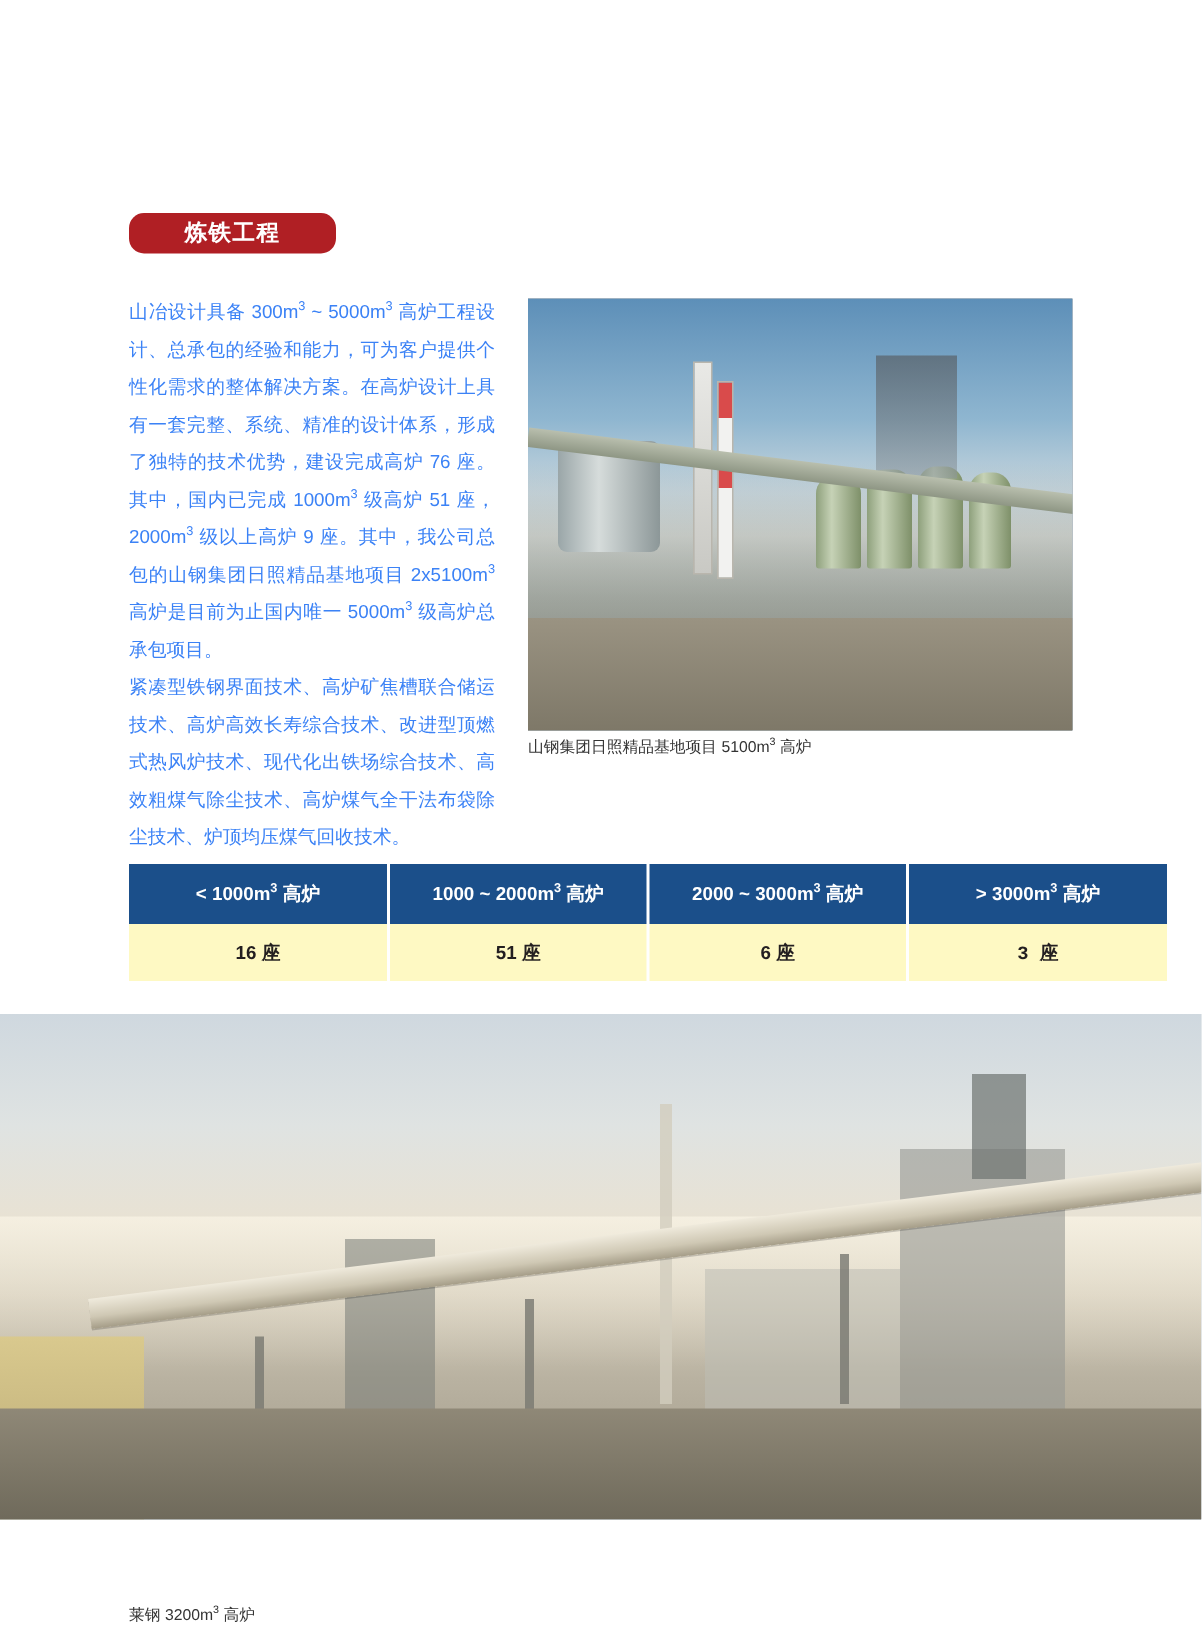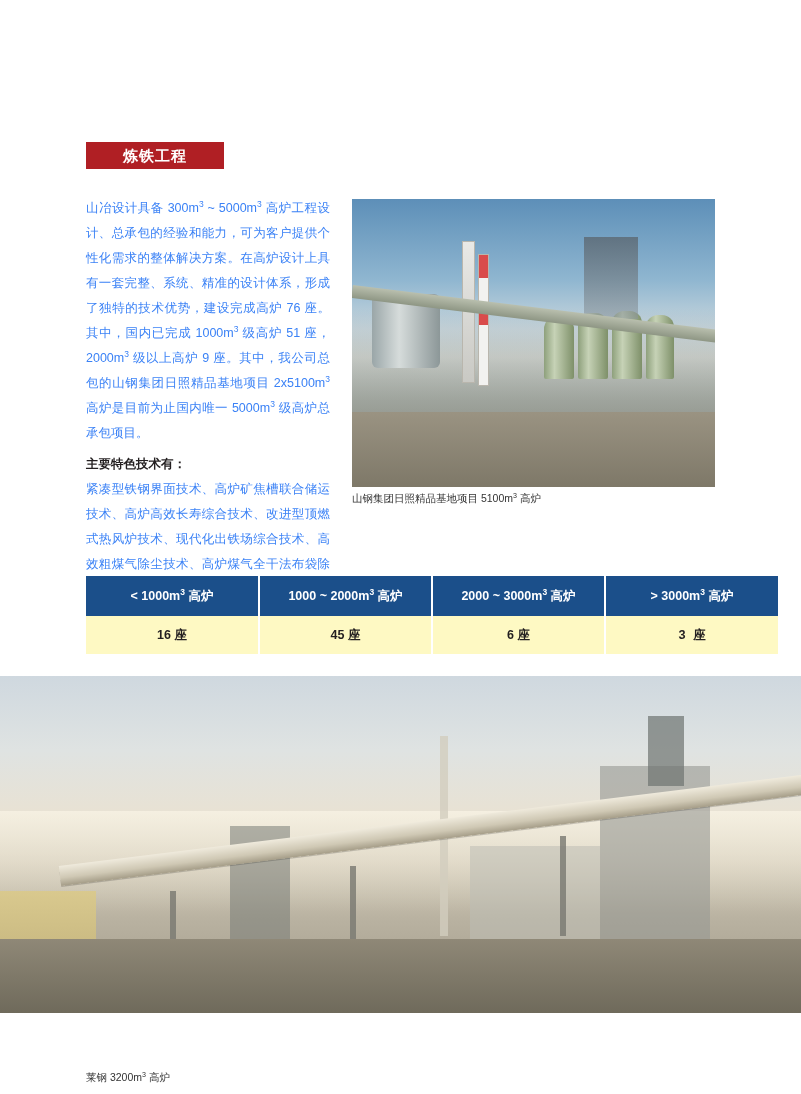--- a/index.html
+++ b/index.html
@@ -20,20 +20,21 @@
   .title-badge {
     position: absolute;
     left: 86px;
     top: 142px;
     width: 138px;
     height: 27px;
     background: #b01f24;
     display: flex;
     align-items: center;
     justify-content: center;
+    border-radius: 10px;
   }
   .title-badge .t {
     color: #ffffff;
     font-size: 15px;
     font-weight: bold;
     letter-spacing: 1px;
     line-height: 1;
   }
 
   
@@ -193,21 +194,20 @@
 </style>
 </head>
 <body>
 
 <div class="title-badge">
   <span class="t">炼铁工程</span>
 </div>
 
 <div class="body-col">
   <p>山冶设计具备 300m<sup>3</sup> ~ 5000m<sup>3</sup> 高炉工程设计、总承包的经验和能力，可为客户提供个性化需求的整体解决方案。在高炉设计上具有一套完整、系统、精准的设计体系，形成了独特的技术优势，建设完成高炉 76 座。其中，国内已完成 1000m<sup>3</sup> 级高炉 51 座，2000m<sup>3</sup> 级以上高炉 9 座。其中，我公司总包的山钢集团日照精品基地项目 2x5100m<sup>3</sup> 高炉是目前为止国内唯一 5000m<sup>3</sup> 级高炉总承包项目。</p>
-  <div class="sub-head">主要特色技术有：</div>
   <p>紧凑型铁钢界面技术、高炉矿焦槽联合储运技术、高炉高效长寿综合技术、改进型顶燃式热风炉技术、现代化出铁场综合技术、高效粗煤气除尘技术、高炉煤气全干法布袋除尘技术、炉顶均压煤气回收技术。</p>
 </div>
 
 <div class="photo-top">
   <div class="sky-top"></div>
   <div class="plant-top"></div>
   <div class="t-tank" style="left:20px; top:95px; width:68px; height:74px;"></div>
   <div class="t-stack" style="left:110px; top:42px; width:11px; height:140px; background:linear-gradient(180deg,#e9e9e6,#c9c9c4);"></div>
   <div class="t-stack" style="left:126px; top:55px; width:9px; height:130px; background:linear-gradient(180deg,#d94b4b 0 18%,#f2f2f0 18% 36%,#d94b4b 36% 54%,#f2f2f0 54% 100%);"></div>
   <div class="t-silo" style="left:192px; top:118px; width:30px; height:62px;"></div>
@@ -225,21 +225,21 @@
     <tr>
       <th>&lt; 1000m<sup>3</sup> 高炉</th>
       <th>1000 ~ 2000m<sup>3</sup> 高炉</th>
       <th>2000 ~ 3000m<sup>3</sup> 高炉</th>
       <th>&gt; 3000m<sup>3</sup> 高炉</th>
     </tr>
   </thead>
   <tbody>
     <tr>
       <td>16 座</td>
-      <td>45 座</td>
+      <td>51 座</td>
       <td>6 座</td>
       <td>3 座</td>
     </tr>
   </tbody>
 </table>
 
 <div class="photo-bottom">
   <div class="sky-bot"></div>
   <div class="b-haze"></div>
   <div class="b-block" style="left:0px; top:215px; width:96px; height:122px; background:linear-gradient(180deg,#d9c98e,#b8a874);"></div>

